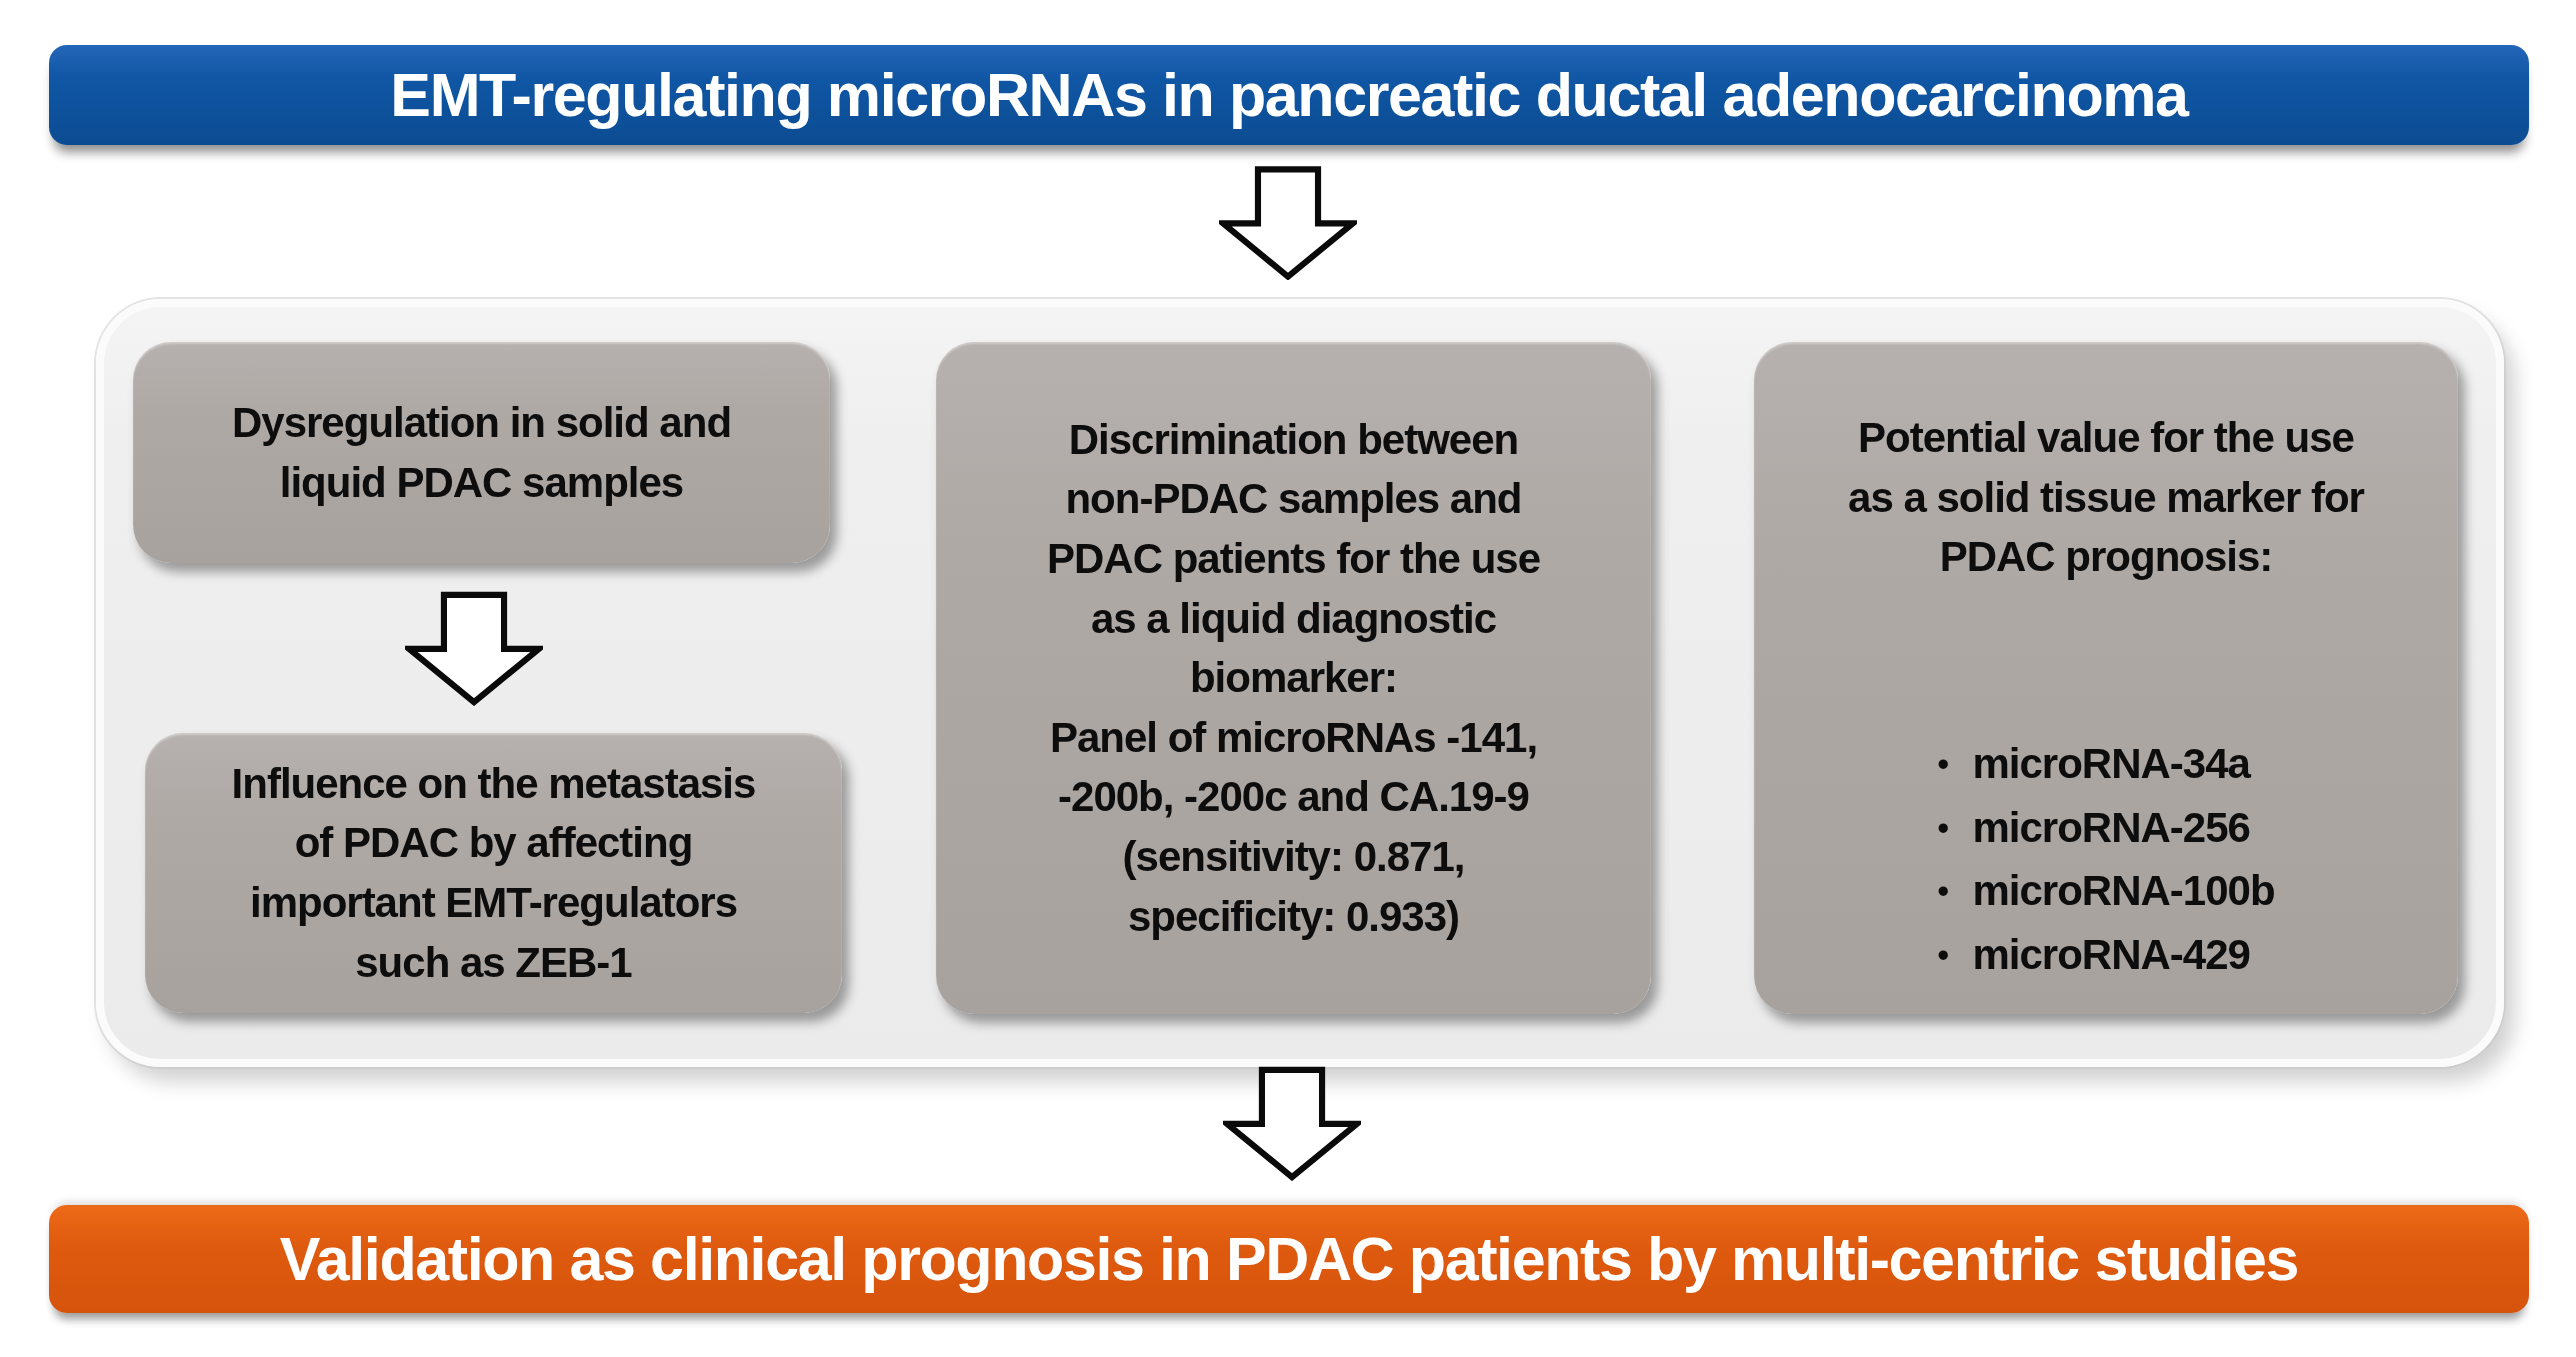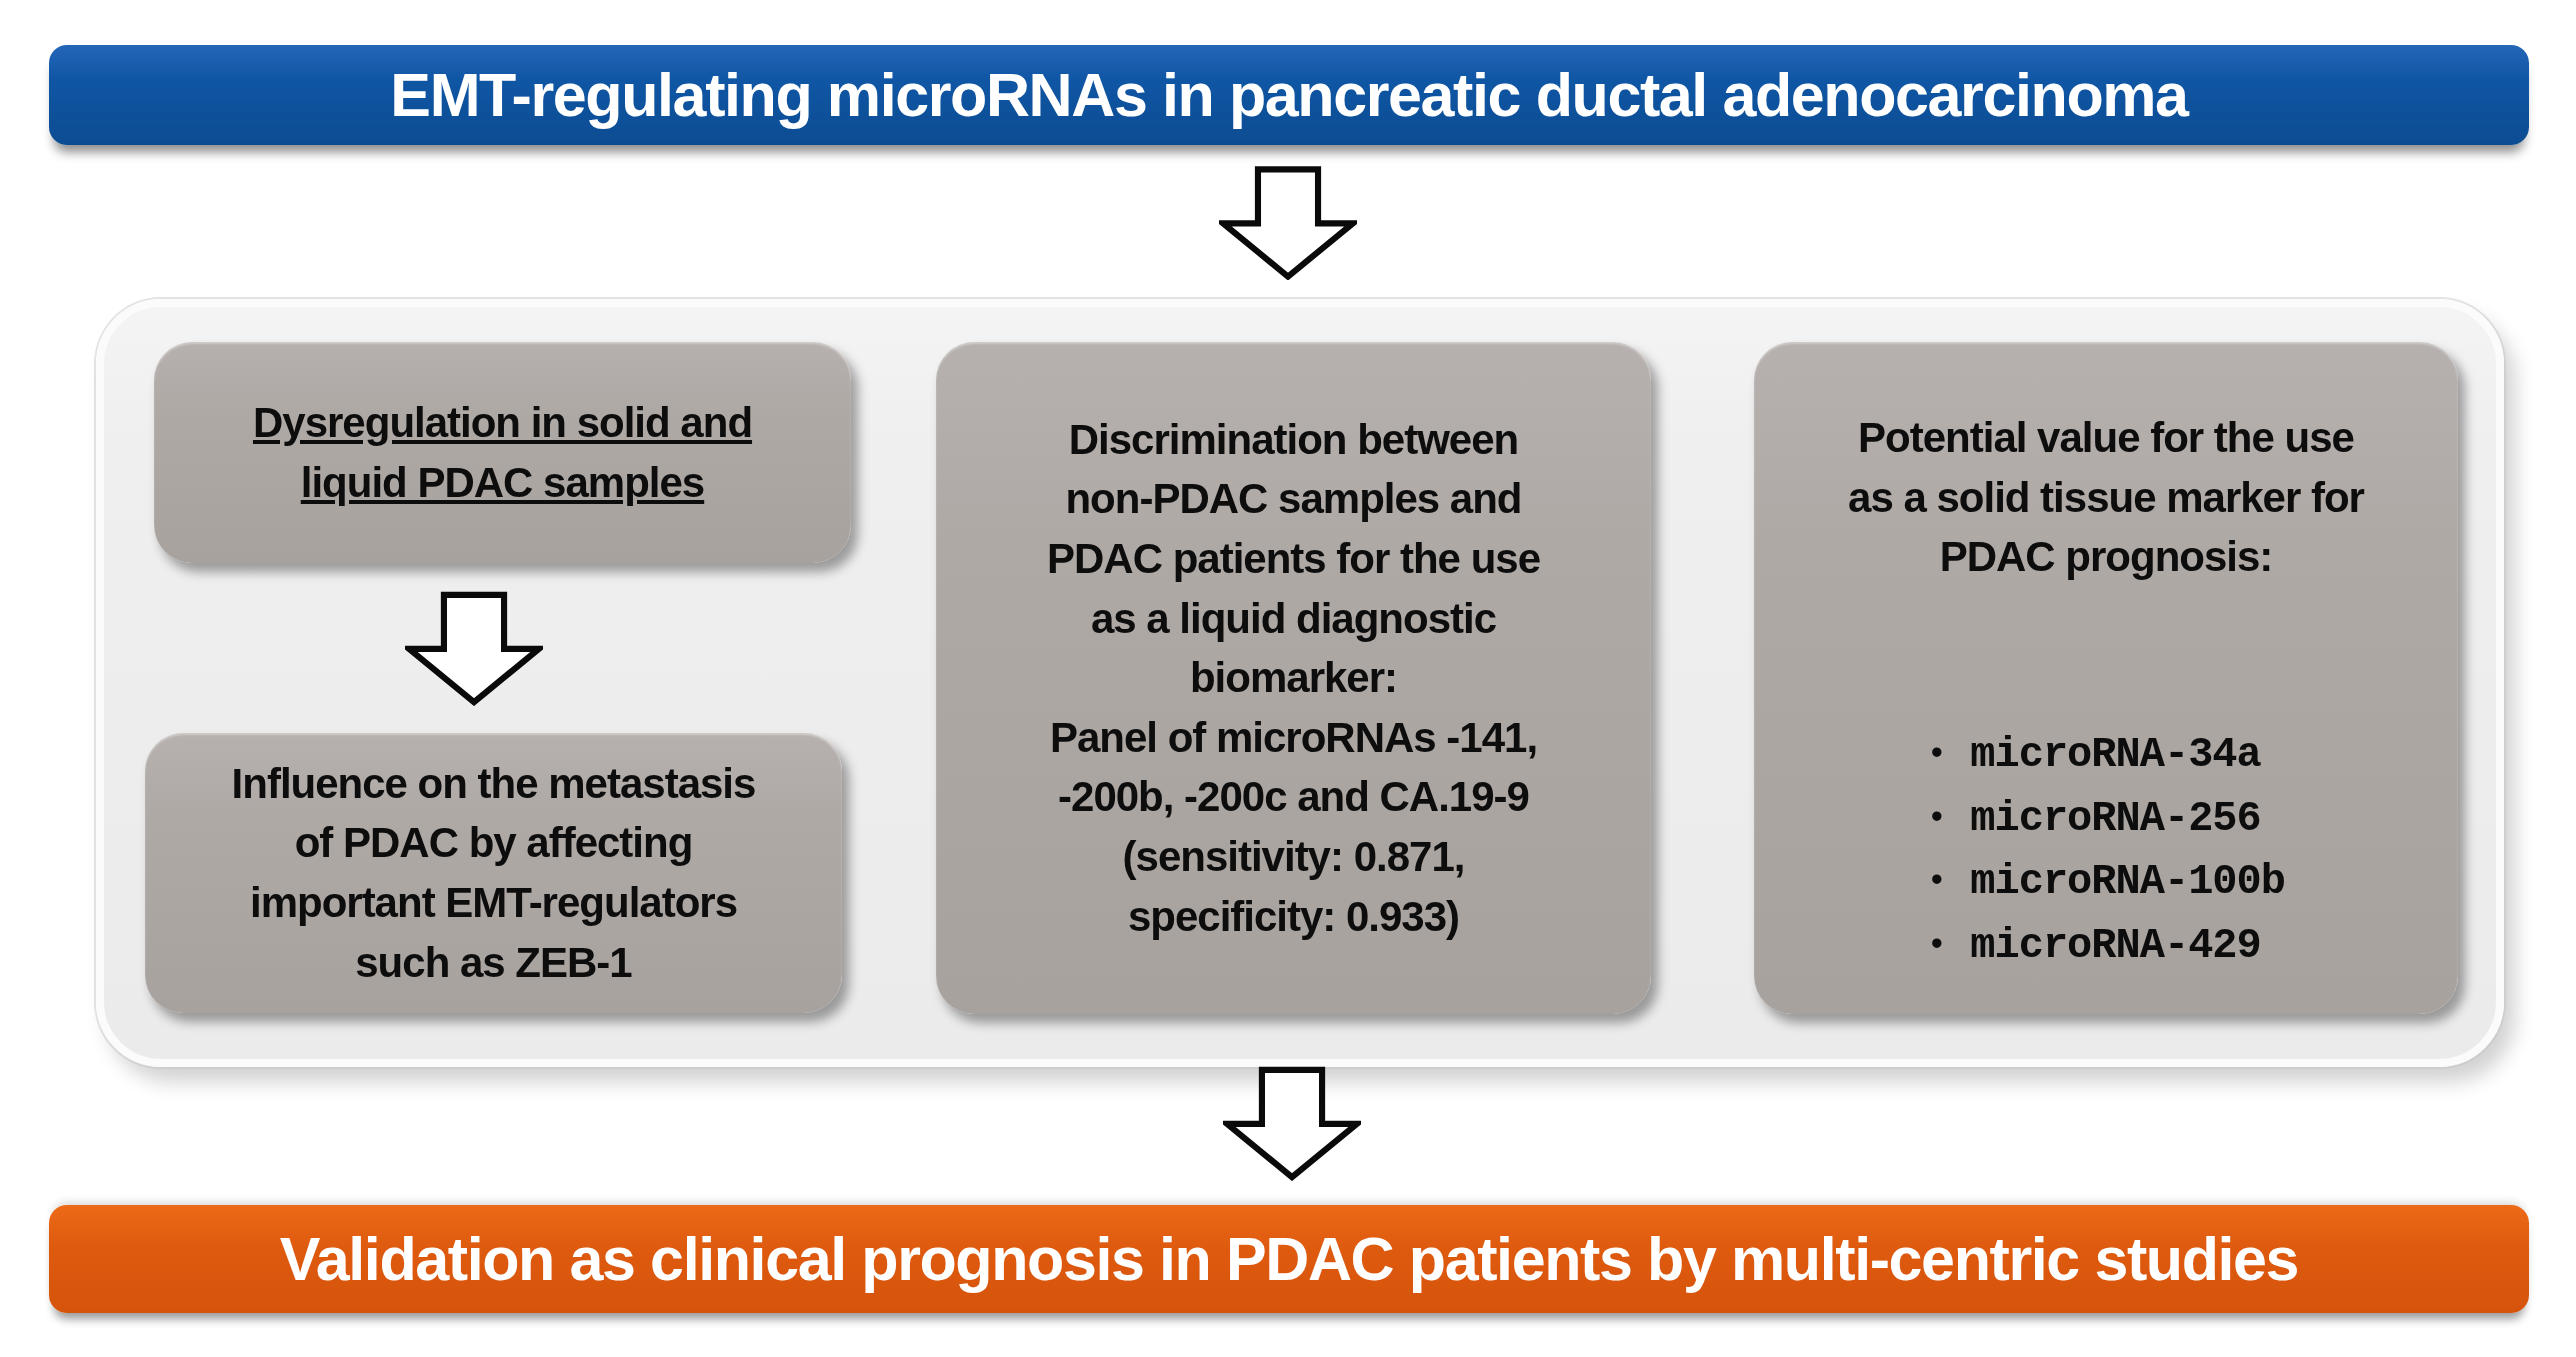--- a/index.html
+++ b/index.html
@@ -46,26 +46,26 @@
     background:linear-gradient(180deg,#b6b1ae 0%, var(--box-bg,#AFA9A6) 30%, #a8a29f 100%);
     border-radius:38px;
     box-shadow:6.8px 8.2px 11px rgba(0,0,0,.35), inset 0 2px 2px rgba(255,255,255,.35);
     color:var(--text,#0D0D0D);
     font-weight:bold; font-size:42px; line-height:1.42; letter-spacing:-1px;
     text-align:center;
     display:flex; flex-direction:column; align-items:center; justify-content:center;
   }
   .multiline{ white-space:pre-line; }
 
-  .box-dysregulation{ left:50px;  top:35px;  width:697px; height:221px;text-decoration:underline; }
+  .box-dysregulation{ left:29px;  top:35px;  width:697px; height:221px; }
   .box-metastasis  { left:41px;  top:426px; width:697px; height:280px; }
   .box-diagnostic  { left:832px; top:35px; width:715px; height:672px; padding:20.5px 13.7px; box-sizing:border-box; }
   .box-prognosis   { left:1650px; top:35px; width:704px; height:672px; justify-content:space-between; padding:66px 20.5px 27px; box-sizing:border-box; gap:66px; }
 
-  .mirna-list{ margin:8px; padding:0; width:max-content;font-family:Liberation Mono, monospace; }
+  .mirna-list{ margin:0; padding:0; width:max-content; }
   .mirna-list li{
     list-style:none; text-align:left; line-height:1.52;
     display:flex; align-items:baseline;
   }
   .mirna-list li::before{
     content:"•";
     font-size:.78em;
     margin-right:24.6px;
     transform:translateY(-2.7px);
   }

